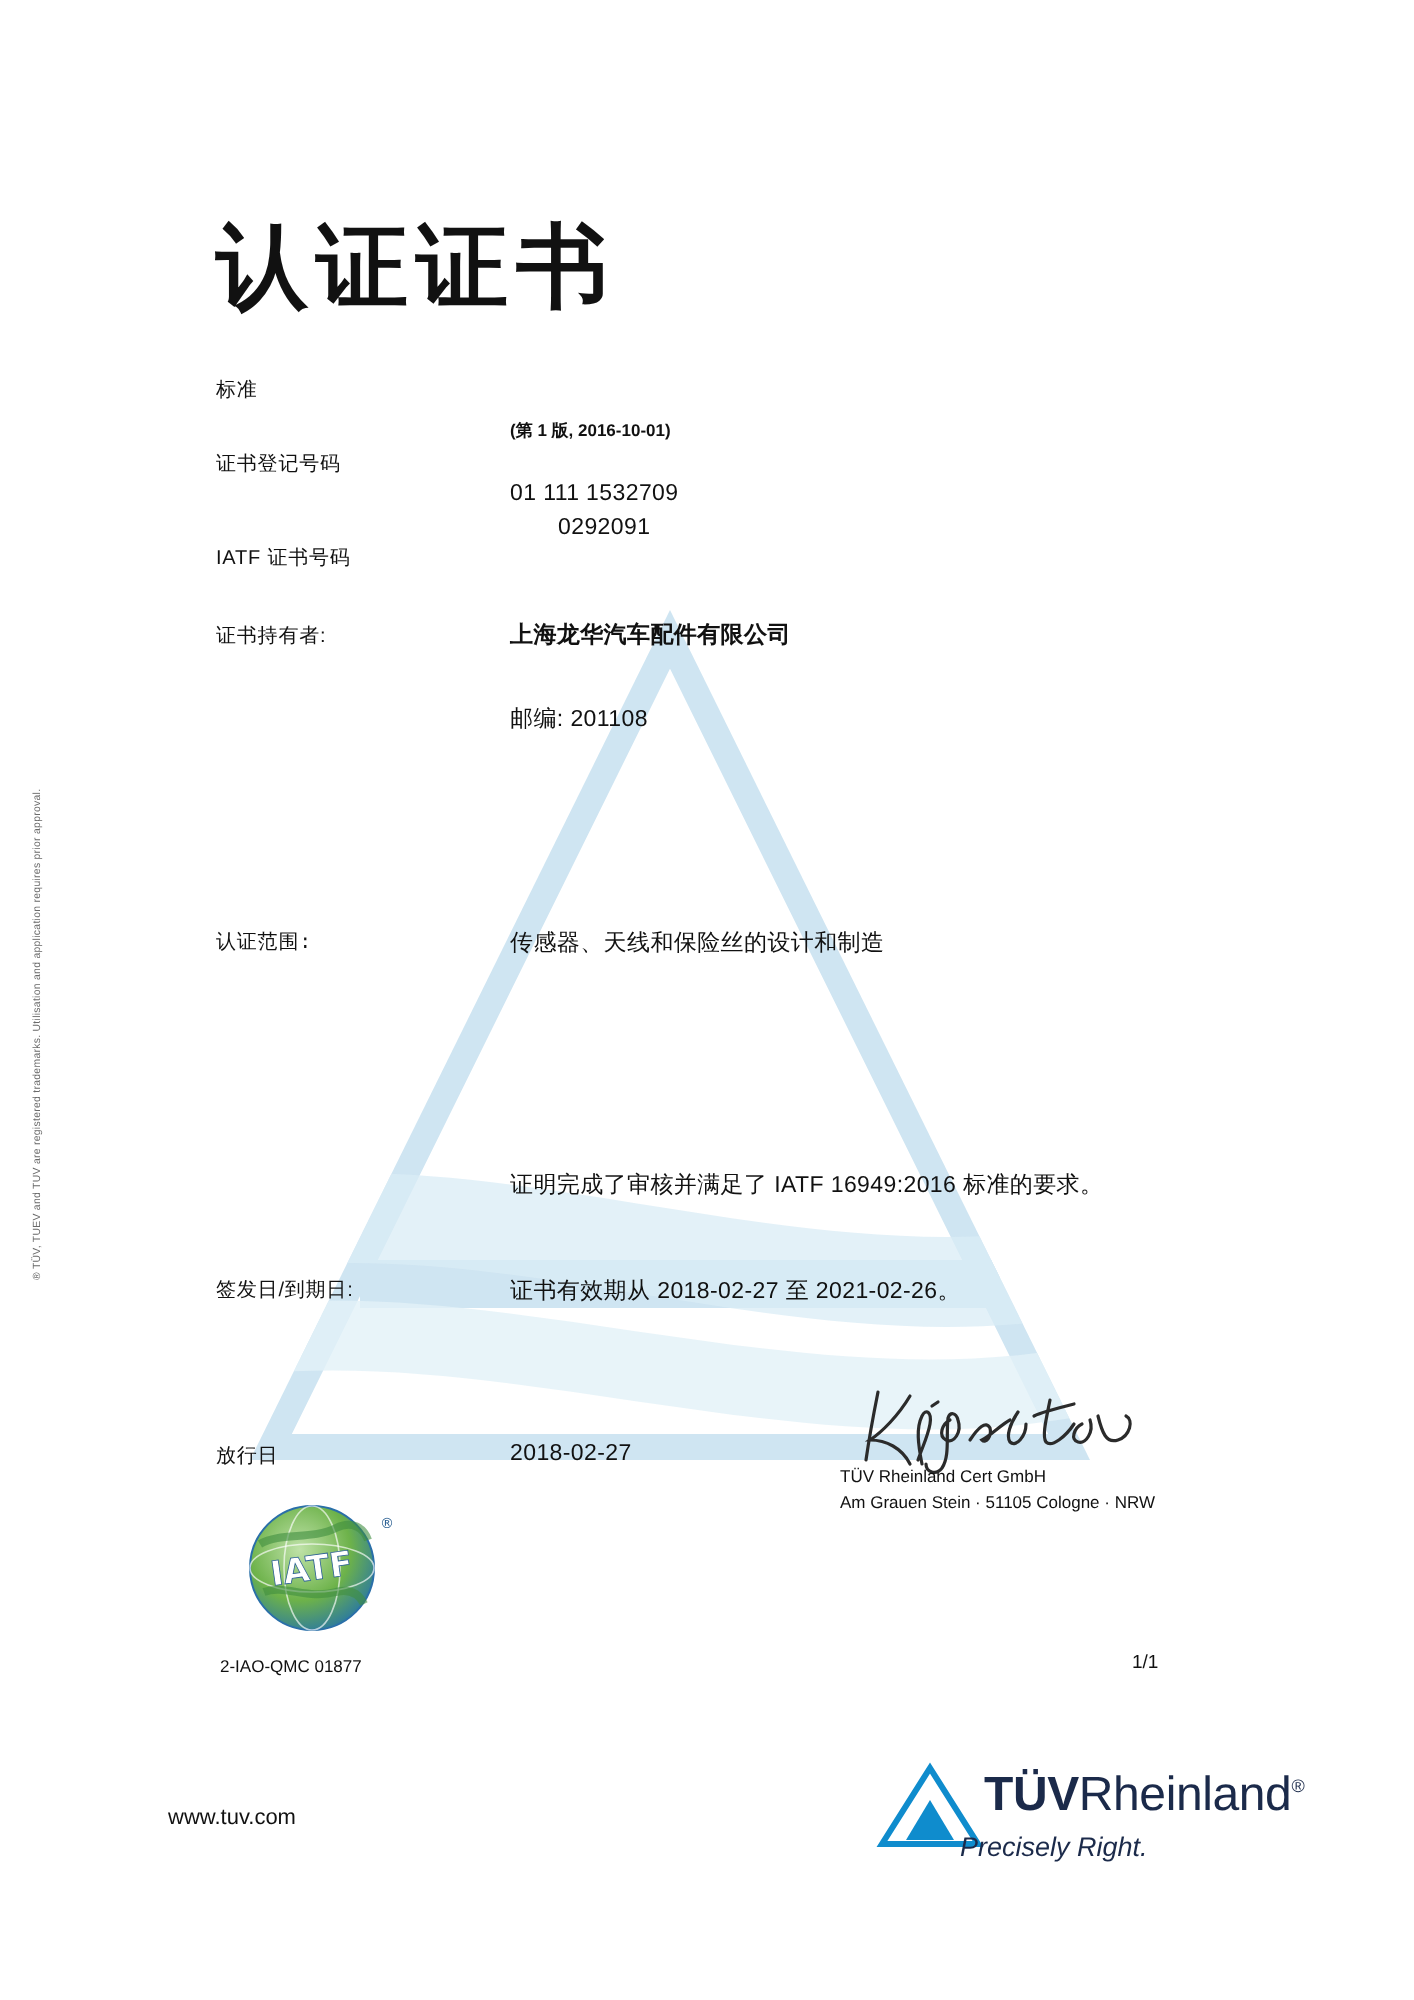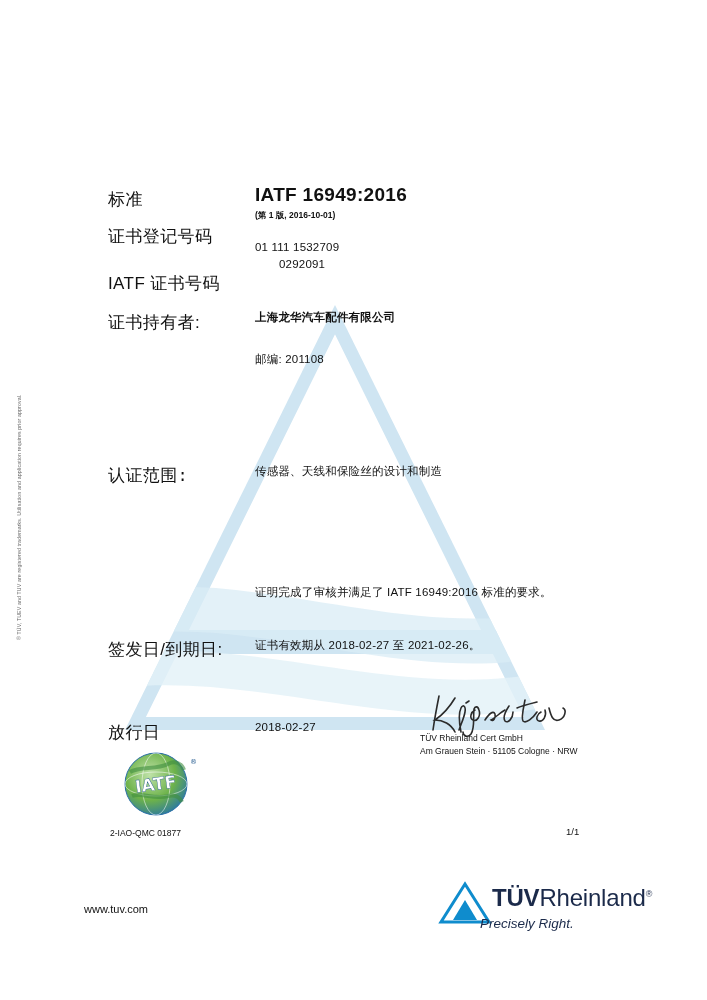--- a/index.html
+++ b/index.html
@@ -49,21 +49,21 @@
     top: 103px;
     font-size: 46px;
     font-weight: bold;
     letter-spacing: 4px;
     color: #111;
     font-family: "DejaVu Sans", sans-serif;
   }
 
   .row-label {
     position: absolute;
-    font-size: 17px;
+    font-size: 10px;
     color: #111;
     letter-spacing: 0.4px;
   }
   .row-value {
     position: absolute;
     font-size: 11.5px;
     color: #111;
     letter-spacing: 0.2px;
   }
 
@@ -206,23 +206,23 @@
       <path d="M215 5 L425 430 L5 430 Z" fill="none" stroke="#cfe5f2" stroke-width="26"></path>
       <path d="M215 120 L330 430 L100 430 Z" fill="none" stroke="#cfe5f2" stroke-width="0"></path>
       <rect x="60" y="330" width="320" height="24" fill="#cfe5f2"></rect>
       <path d="M-40 300 C 120 250, 300 360, 470 300 L470 345 C300 405, 120 295, -40 345 Z" fill="#d9ecf6" opacity="0.75"></path>
       <path d="M-40 360 C 120 320, 300 420, 470 360 L470 395 C300 455, 120 355, -40 395 Z" fill="#e2f1f8" opacity="0.8"></path>
     </g>
   </svg>
 
   <div class="sidebar-note">® TÜV, TUEV and TUV are registered trademarks. Utilisation and application requires prior approval.</div>
 
+  <div class="title">认证证书</div>
 
   <div class="row-label std-label">标准</div>
-  <div class="std-name">IATF 16949:2016</div>
   <div class="std-sub">(第 1 版, 2016-10-01)</div>
 
   <div class="row-label cert-reg-label">证书登记号码</div>
   <div class="row-value cert-reg-value">01 111 1532709</div>
   <div class="row-label iatf-no-label">IATF 证书号码</div>
   <div class="row-value iatf-no-value">0292091</div>
 
   <div class="row-label holder-label">证书持有者:</div>
   <div class="row-value holder-name">上海龙华汽车配件有限公司</div>
   <div class="row-value holder-post">邮编: 201108</div>

